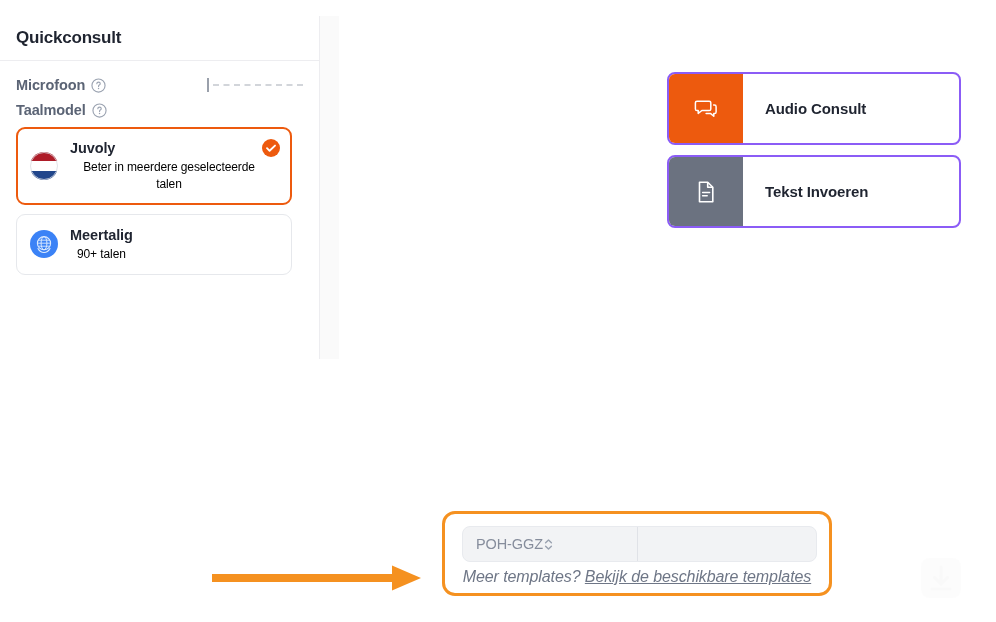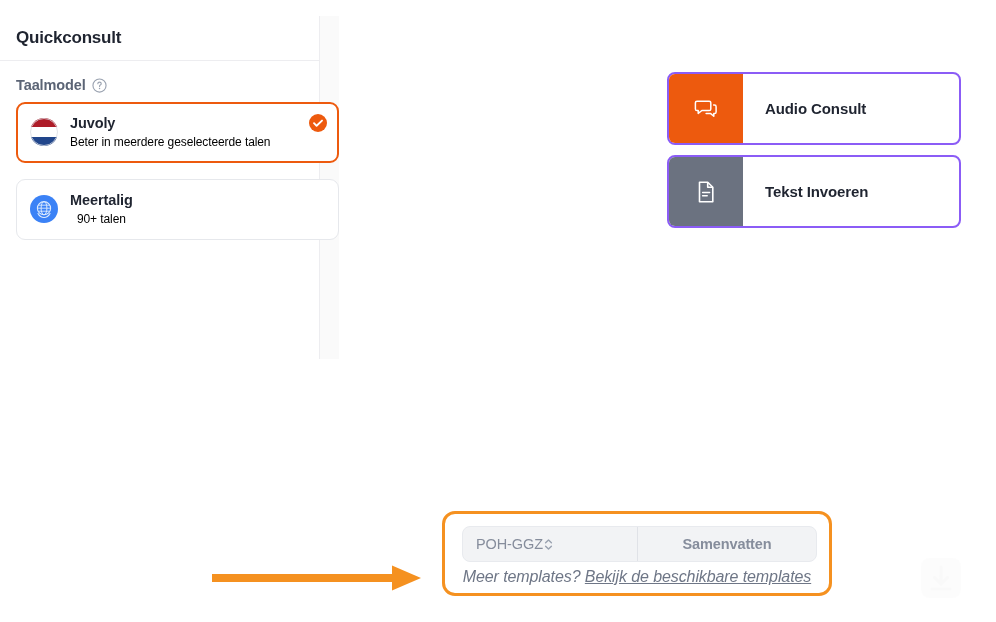--- a/index.html
+++ b/index.html
@@ -108,29 +108,29 @@
   .stepper-icon {
     margin-left: auto;
     width: 12px; height: 18px;
     display: block;
     flex: none;
   }
 
   
   .model-card {
     position: relative;
-    width: 323px;
+    width: 276px;
     background: #ffffff;
     border: 1px solid #e6e8ec;
     border-radius: 9px;
     display: flex;
     align-items: center;
     gap: 11px;
     padding: 11px 12px;
-    margin-bottom: 16px;
+    margin-bottom: 9px;
   }
   .model-card.selected {
     border: 2px solid #ED5A0E;
     padding: 10px 11px;
   }
   .model-flag { width: 30px; height: 30px; flex: none; display: block; }
   .model-text { min-width: 0; }
   .model-name {
     font-size: 14.5px;
     font-weight: 700;
@@ -301,20 +301,34 @@
 <div class="top-area">
 
   <div class="left-panel">
 
     <div class="panel-header">
       <div class="panel-title">Quickconsult</div>
     </div>
 
     <div class="panel-body">
 
+      <div class="field-label-row">
+        <span class="field-label">Microfoon</span>
+        <span>
+          <svg class="help-icon" viewBox="0 0 16 16">
+            <circle cx="8" cy="8" r="7" fill="none" stroke="#9aa2b0" stroke-width="1.2"></circle>
+            <path d="M6.2 6.1c0-1 0.85-1.7 1.85-1.7s1.8 0.66 1.8 1.62c0 0.8-0.46 1.15-1.05 1.53-0.52 0.34-0.72 0.6-0.72 1.1v0.3" fill="none" stroke="#9aa2b0" stroke-width="1.2" stroke-linecap="round"></path>
+            <circle cx="8.05" cy="11.2" r="0.78" fill="#9aa2b0"></circle>
+          </svg>
+        </span>
+        <span class="level-meter">
+          <span class="level-tick"></span>
+          <span class="level-dashes"></span>
+        </span>
+      </div>
 
 
       <div class="field-label-row">
         <span class="field-label">Taalmodel</span>
         <span>
           <svg class="help-icon" viewBox="0 0 16 16">
             <circle cx="8" cy="8" r="7" fill="none" stroke="#9aa2b0" stroke-width="1.2"></circle>
             <path d="M6.2 6.1c0-1 0.85-1.7 1.85-1.7s1.8 0.66 1.8 1.62c0 0.8-0.46 1.15-1.05 1.53-0.52 0.34-0.72 0.6-0.72 1.1v0.3" fill="none" stroke="#9aa2b0" stroke-width="1.2" stroke-linecap="round"></path>
             <circle cx="8.05" cy="11.2" r="0.78" fill="#9aa2b0"></circle>
           </svg>
@@ -418,21 +432,20 @@
   <div class="segmented">
     <div class="seg-select">
       <span class="seg-select-value">POH-GGZ</span>
       <span>
         <svg class="seg-stepper" viewBox="0 0 11 17">
           <path d="M2.6 6.8L5.5 3.9l2.9 2.9" fill="none" stroke="#9aa2b0" stroke-width="1.4" stroke-linecap="round" stroke-linejoin="round"></path>
           <path d="M2.6 10.2l2.9 2.9 2.9-2.9" fill="none" stroke="#9aa2b0" stroke-width="1.4" stroke-linecap="round" stroke-linejoin="round"></path>
         </svg>
       </span>
     </div>
-    <div class="seg-action">Samenvatten</div>
   </div>
 
   <div class="template-hint">
     <span>Meer templates?</span>
     <a href="#">Bekijk de beschikbare templates</a>
   </div>
 </div>
 
 
 <span>

